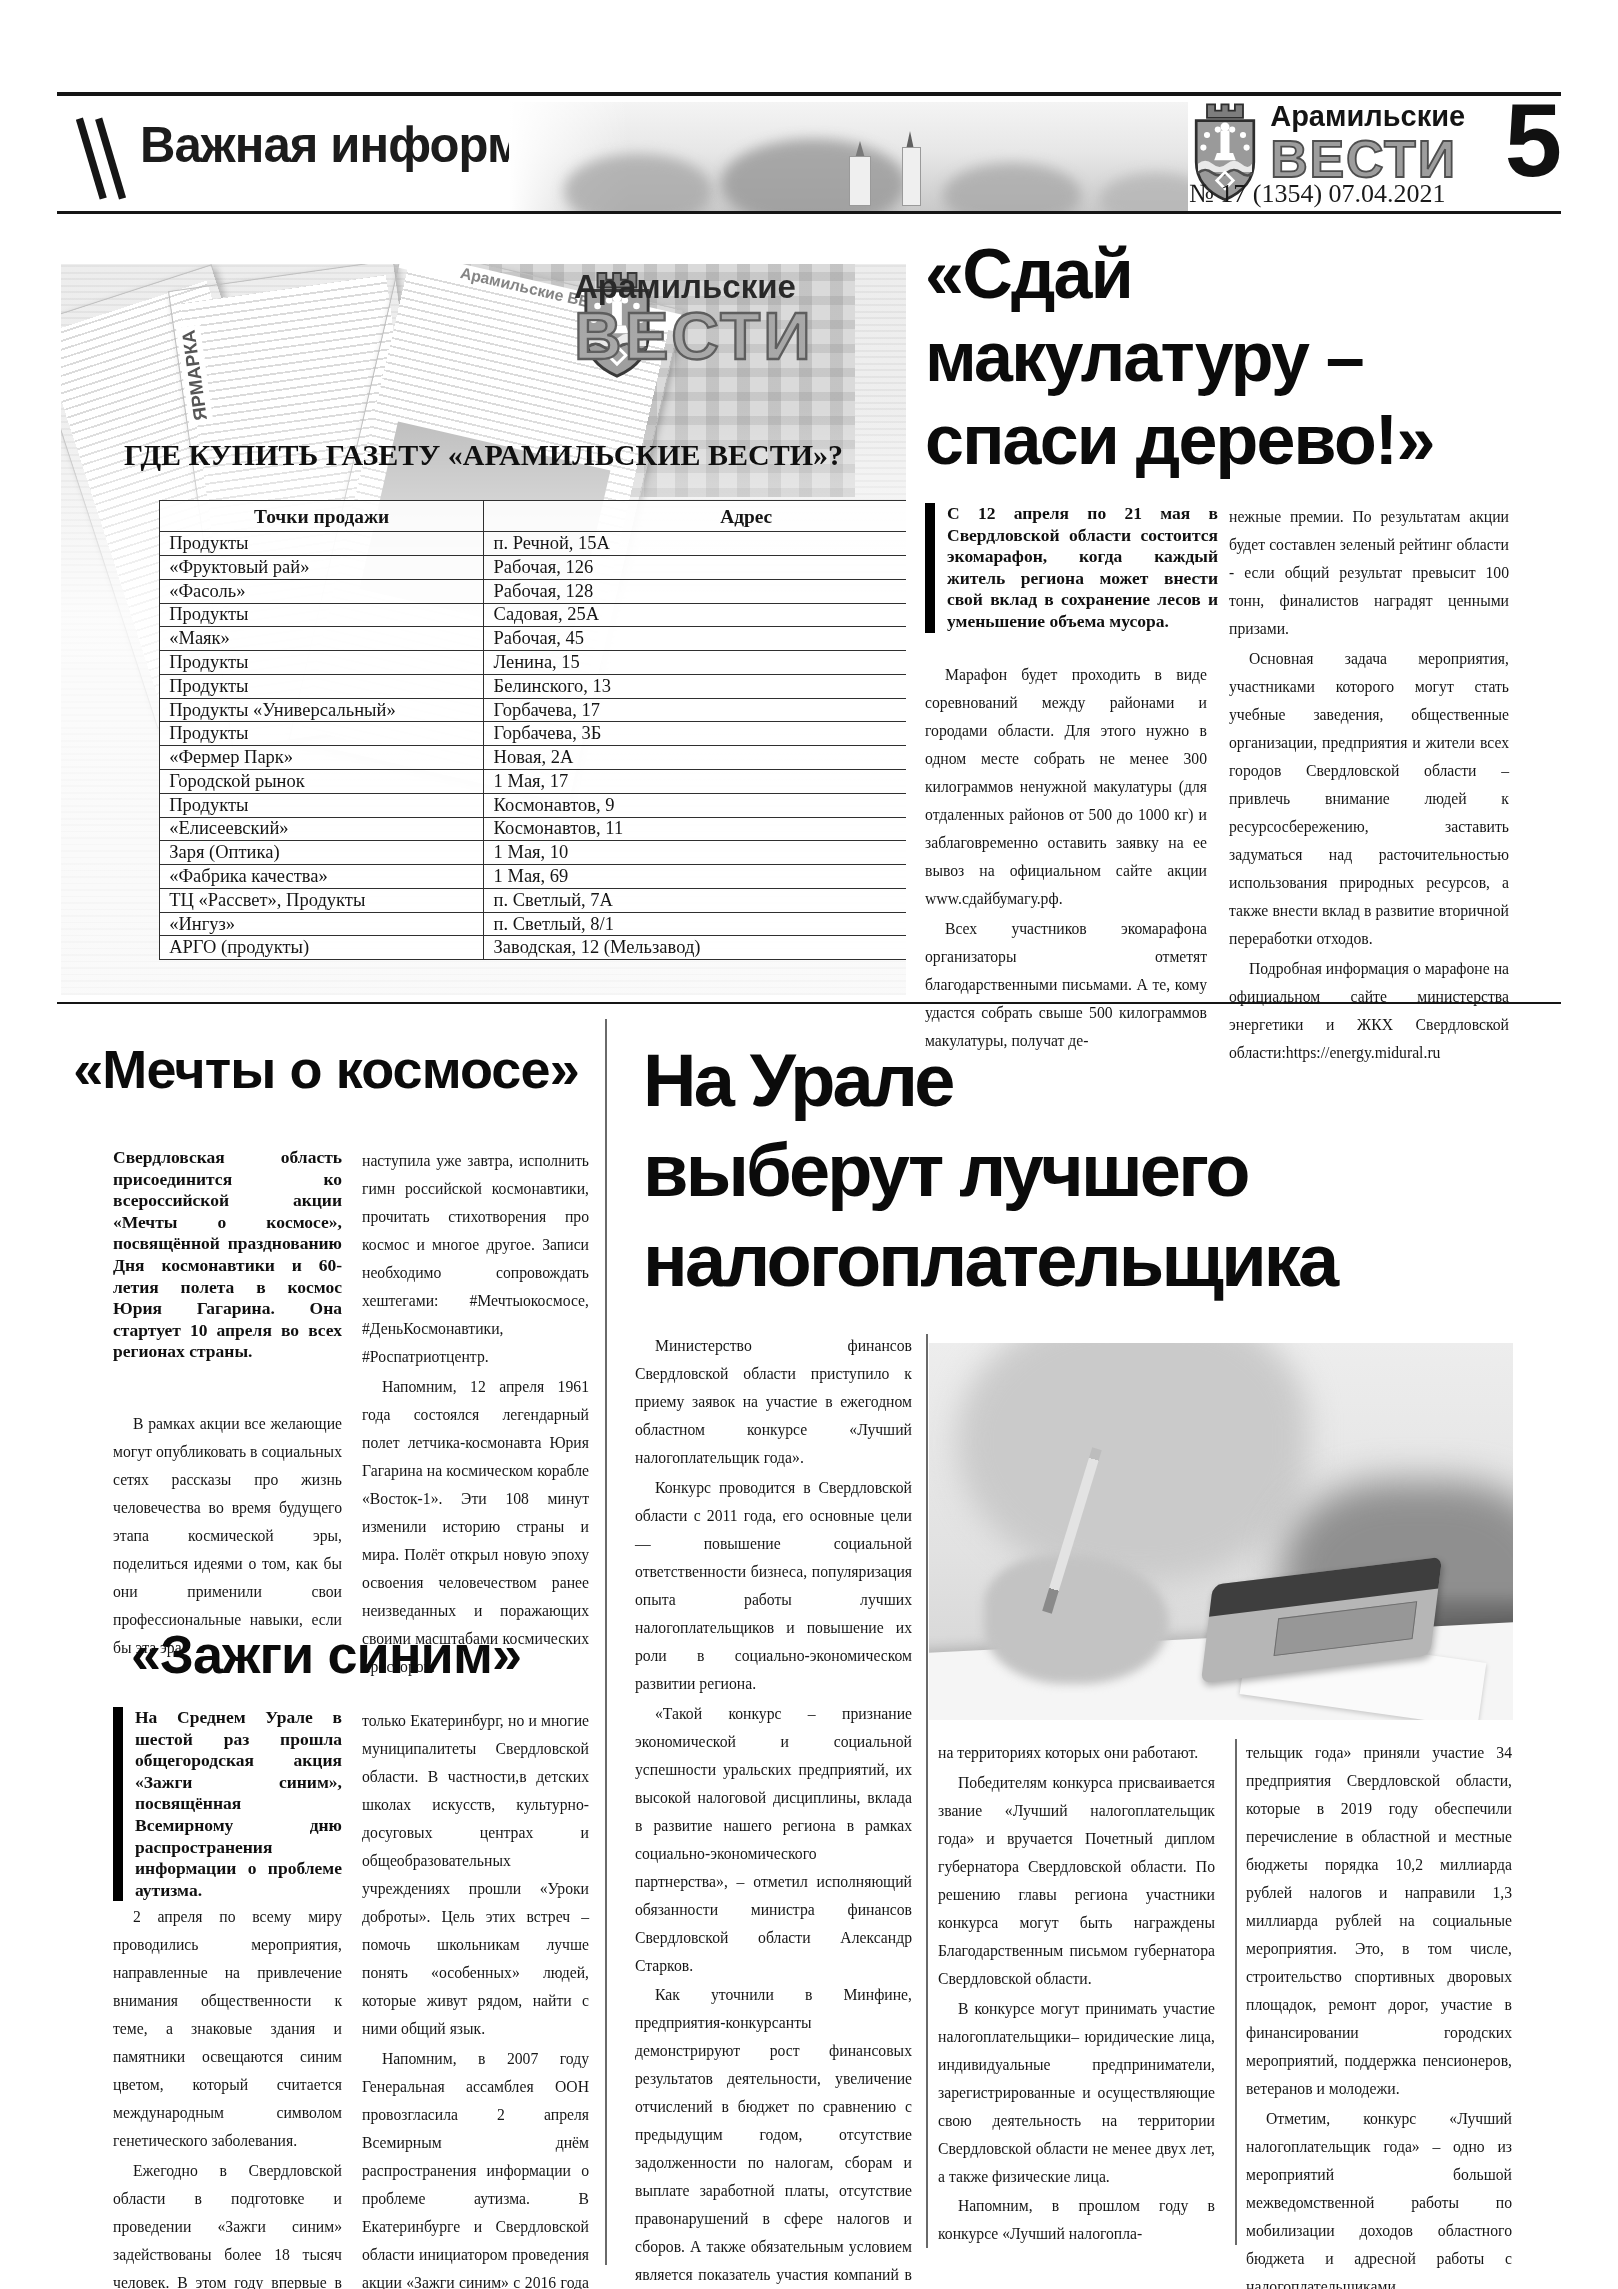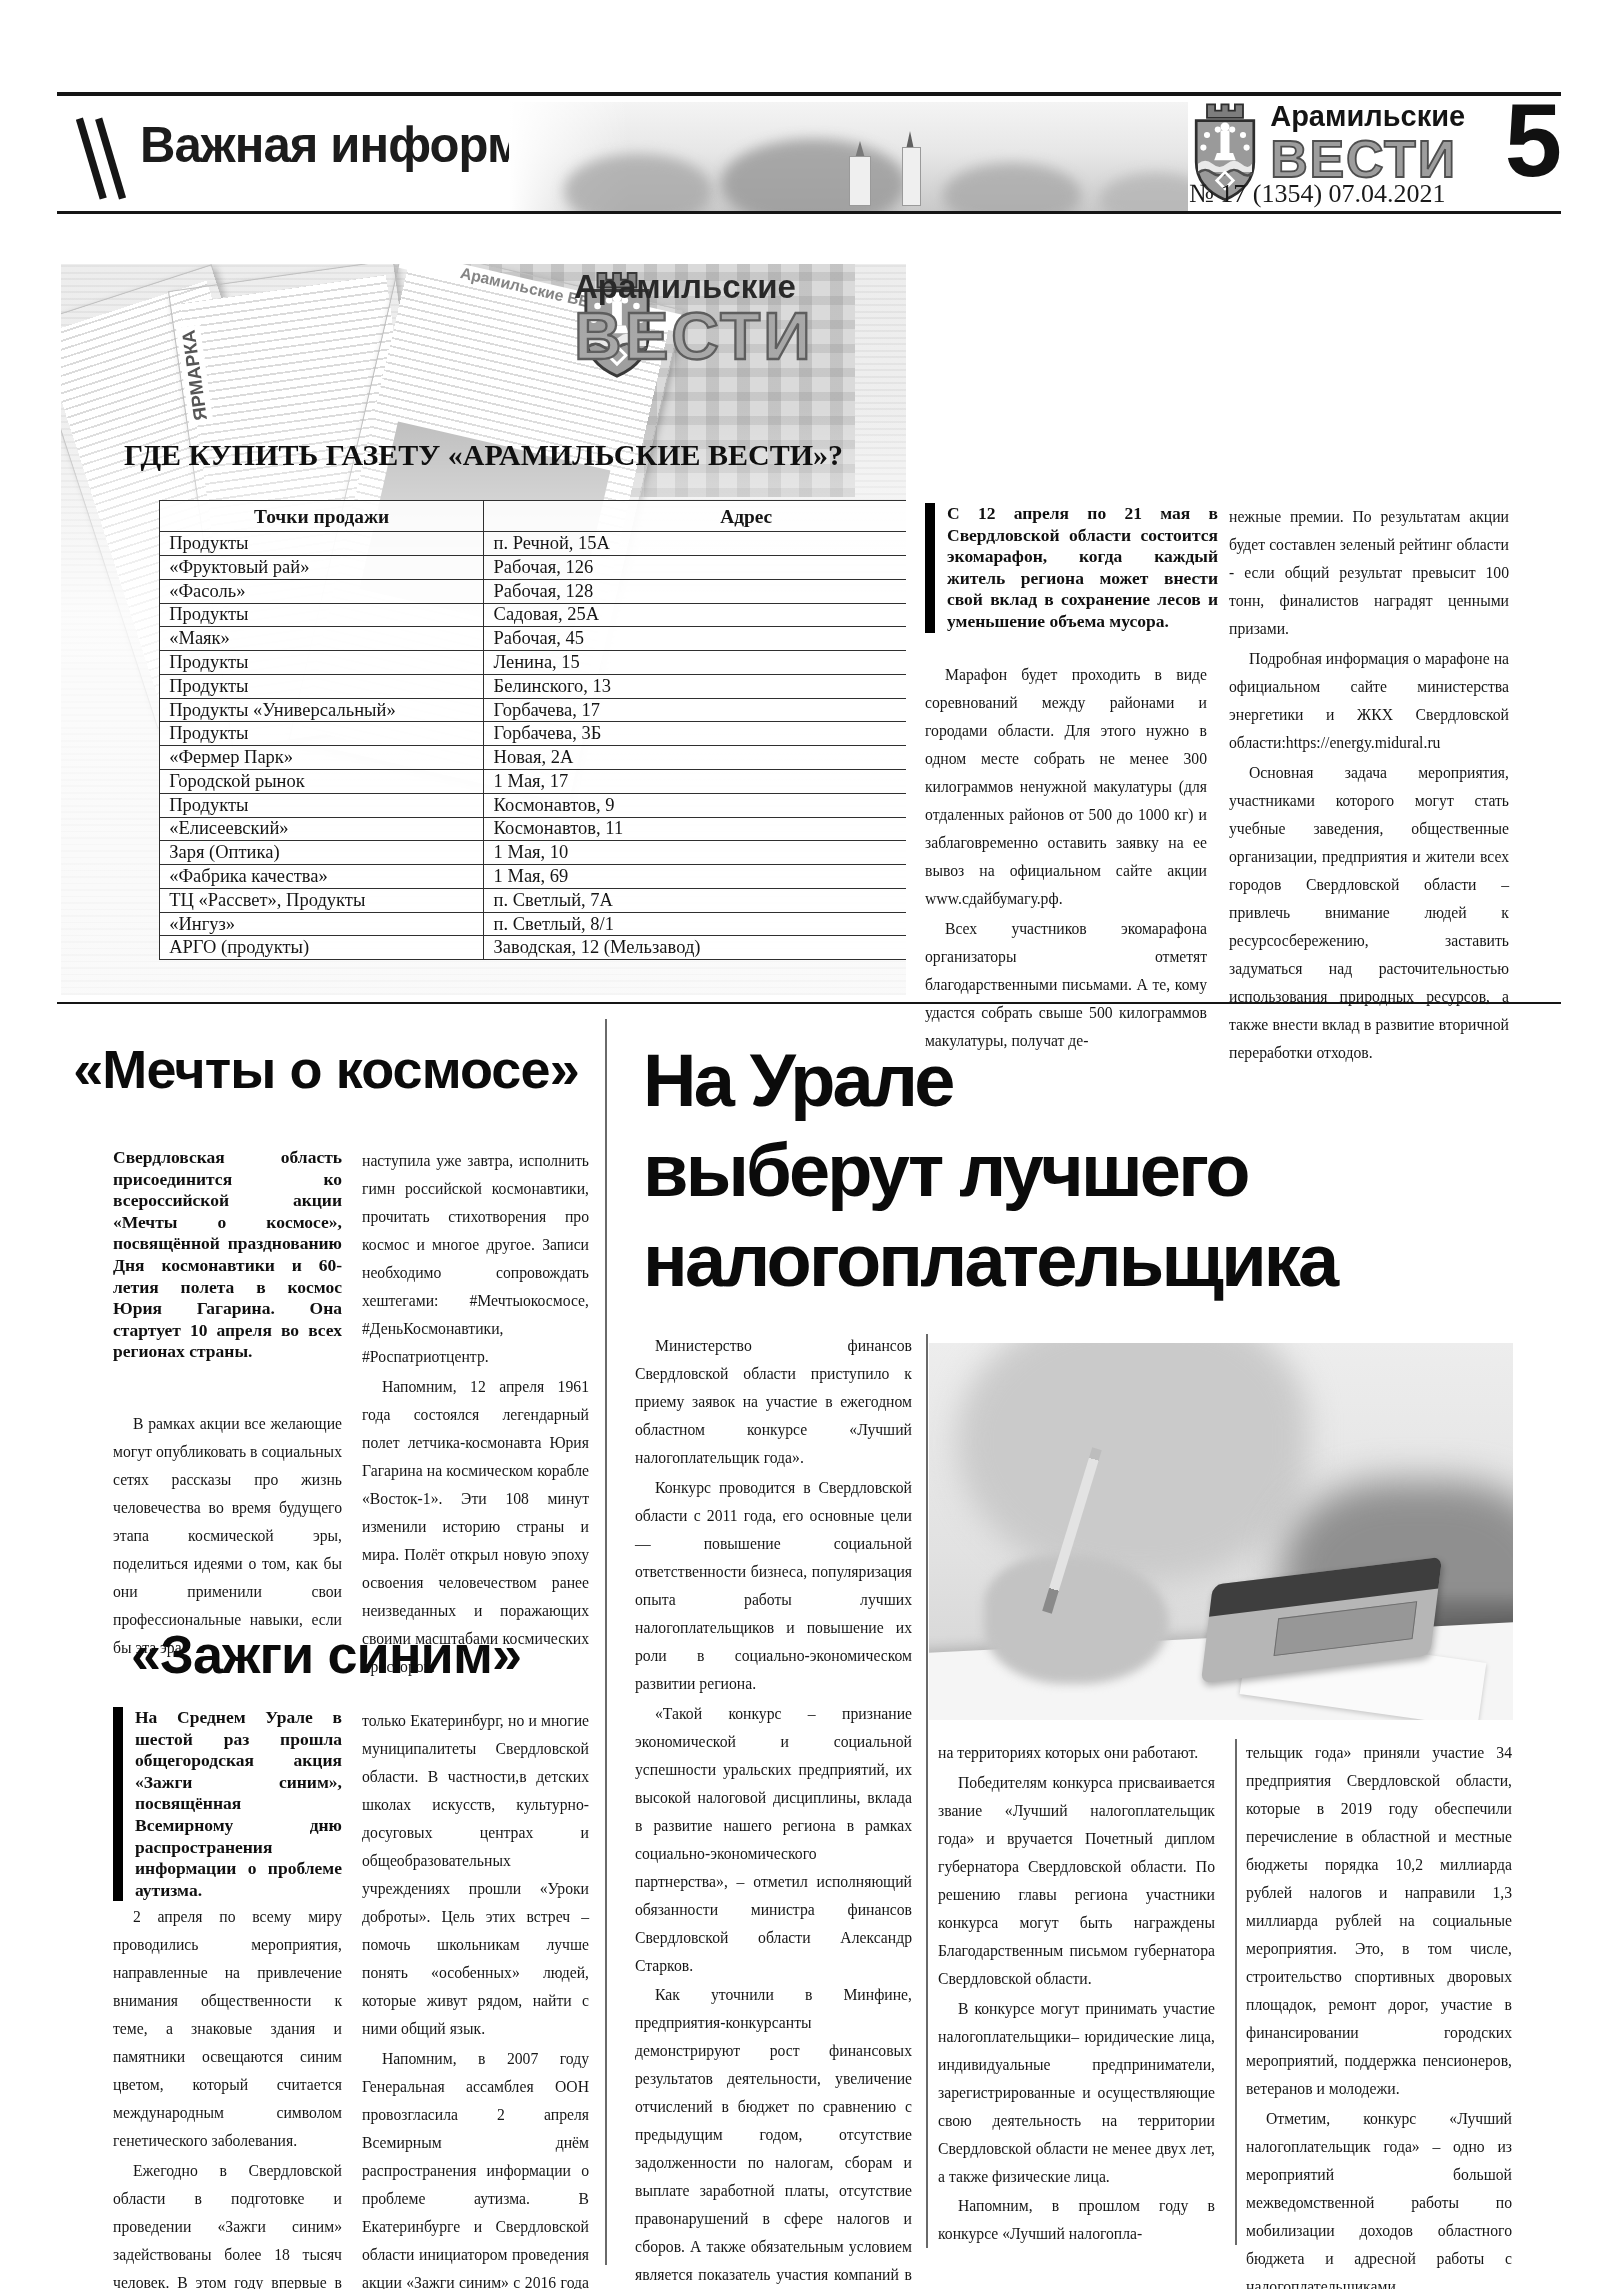--- a/index.html
+++ b/index.html
@@ -260,32 +260,35 @@
             <td>п. Светлый, 8/1</td>
           </tr>
           <tr>
             <td>АРГО (продукты)</td>
             <td>Заводская, 12 (Мельзавод)</td>
           </tr>
         </tbody>
       </table>
   </div>
 
+  <div class="display headline-big" style="left:925px;top:233px;width:628px;">«Сдай
+макулатуру –
+спаси дерево!»</div>
   <div class="lead" style="left:925px;top:503px;width:293px;">
     <div class="bar"></div>
     <div class="lead-text">С 12 апреля по 21 мая в Свердловской области состоится экомарафон, когда каждый житель региона может внести свой вклад в сохранение лесов и уменьшение объема мусора.</div>
   </div>
   <div class="body-col" style="left:925px;top:661px;width:282px;">
       <p>Марафон будет проходить в виде соревнований между районами и городами области. Для этого нужно в одном месте собрать не менее 300 килограммов ненужной макулатуры (для отдаленных районов от 500 до 1000 кг) и заблаговременно оставить заявку на ее вывоз на официальном сайте акции www.сдайбумагу.рф.</p>
       <p>Всех участников экомарафона организаторы отметят благодарственными письмами. А те, кому удастся собрать свыше 500 килограммов макулатуры, получат де-</p>
     </div>
   <div class="body-col cont" style="left:1229px;top:503px;width:280px;">
       <p>нежные премии. По результатам акции будет составлен зеленый рейтинг области - если общий результат превысит 100 тонн, финалистов наградят ценными призами.</p>
+      <p>Основная задача мероприятия, участниками которого могут стать учебные заведения, общественные организации, предприятия и жители всех городов Свердловской области – привлечь внимание людей к ресурсосбережению, заставить задуматься над расточительностью использования природных ресурсов, а также внести вклад в развитие вторичной переработки отходов.</p>
       <p>Подробная информация о марафоне на официальном сайте министерства энергетики и ЖКХ Свердловской области:https://energy.midural.ru</p>
-      <p>Основная задача мероприятия, участниками которого могут стать учебные заведения, общественные организации, предприятия и жители всех городов Свердловской области – привлечь внимание людей к ресурсосбережению, заставить задуматься над расточительностью использования природных ресурсов, а также внести вклад в развитие вторичной переработки отходов.</p>
     </div>
 
   <div class="rule" style="left:57px;top:1002px;width:1504px;height:1.8px;"></div>
   <div class="vrule" style="left:605px;top:1019px;height:1246px;"></div>
 
   <div class="display headline-small" style="left:65px;top:1041px;width:522px;">«Мечты о космосе»</div>
   <div class="lead" style="left:113px;top:1147px;width:229px;flex-direction:column;">
     <div class="bar"></div>
     <div class="lead-text">Свердловская область присоединится ко всероссийской акции «Мечты о космосе», посвящённой празднованию Дня космонавтики и 60-летия полета в космос Юрия Гагарина. Она стартует 10 апреля во всех регионах страны.</div>
   </div>

